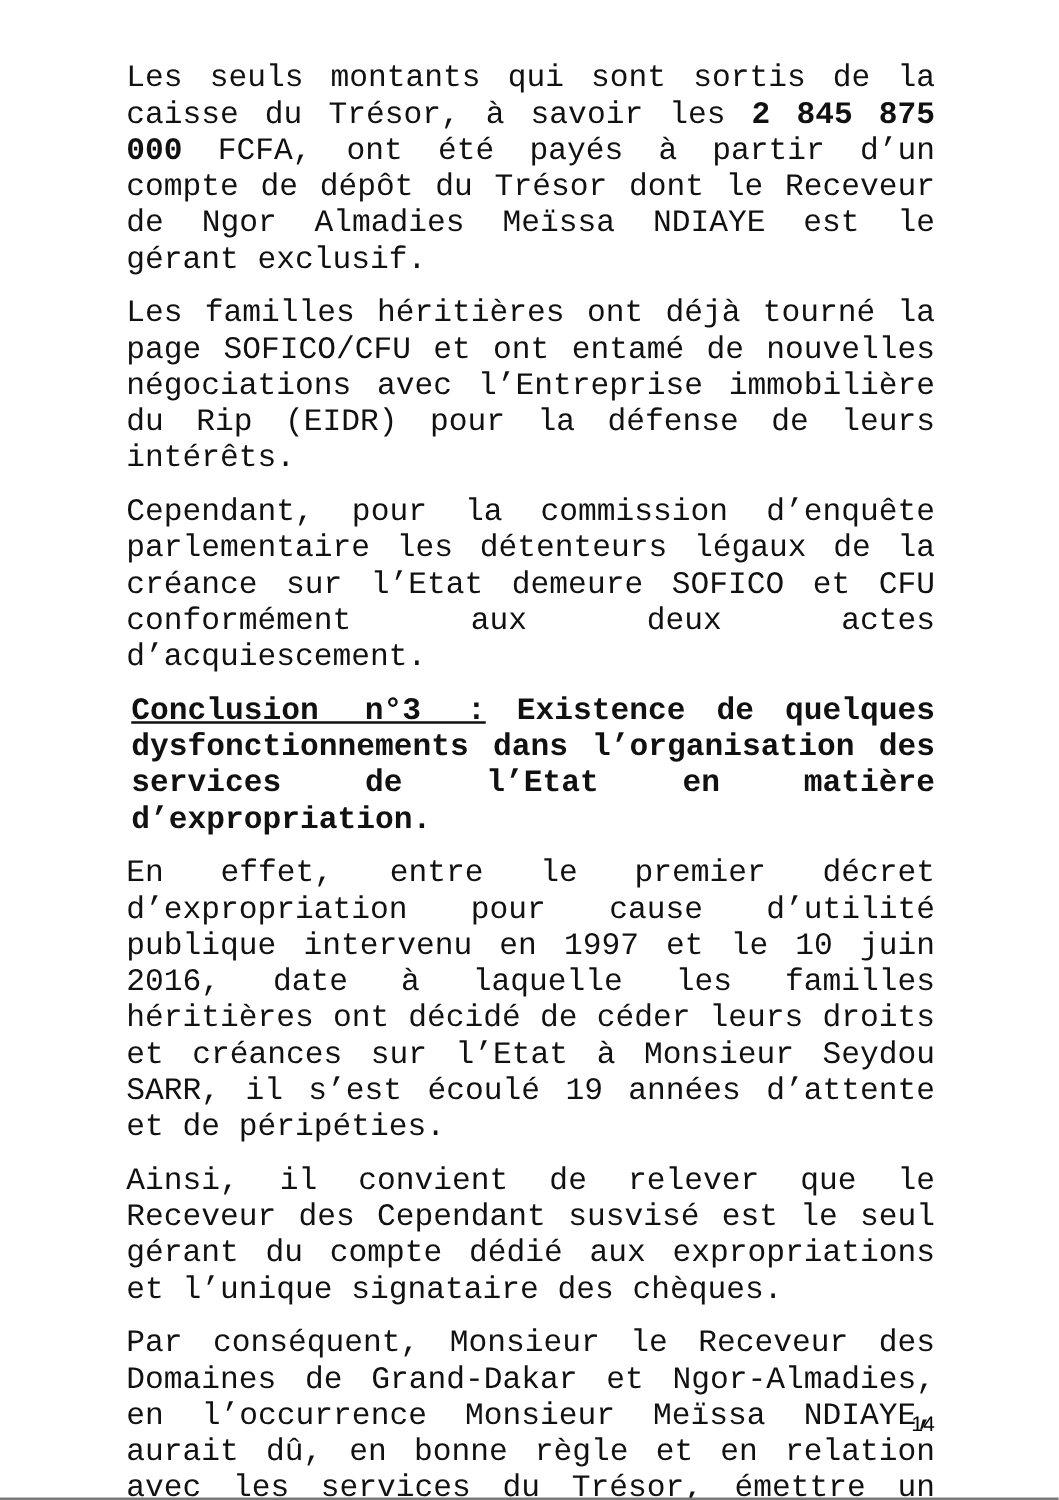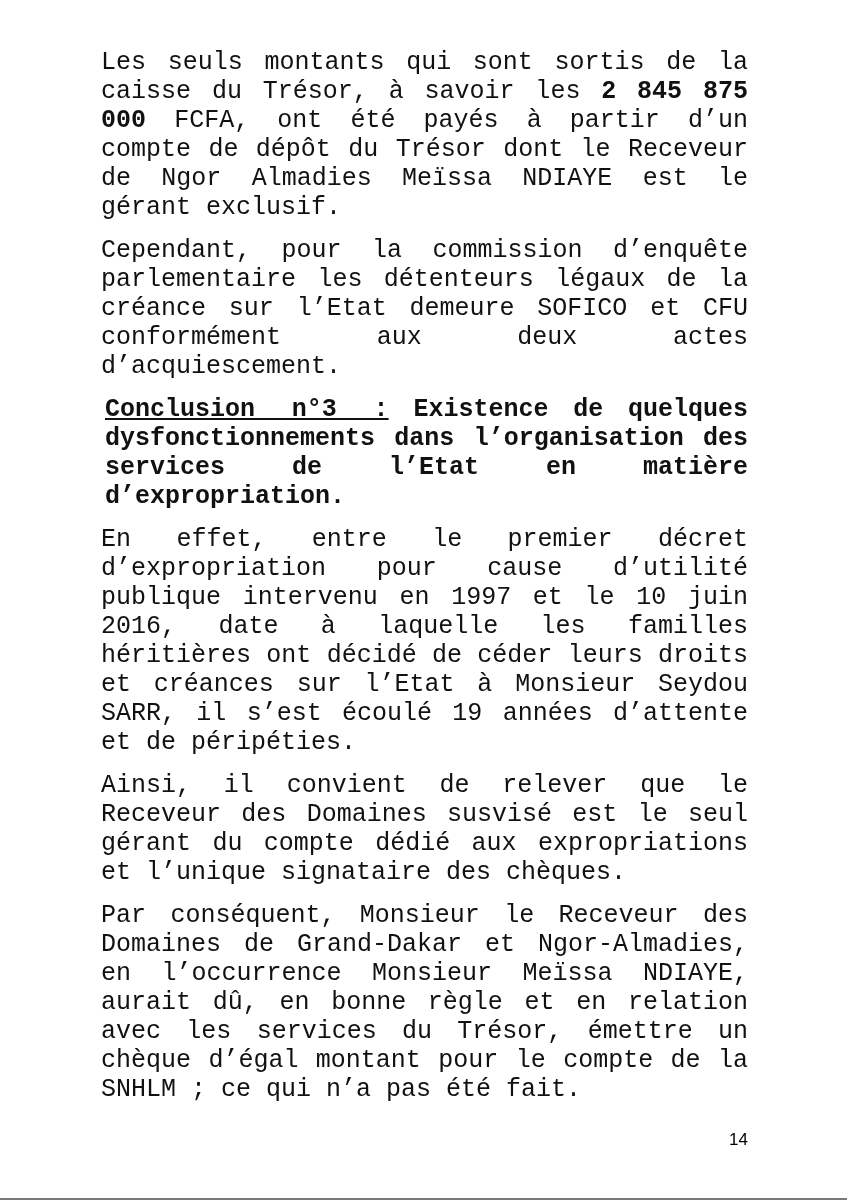--- a/index.html
+++ b/index.html
@@ -59,31 +59,32 @@
       background: #7a7a7a;
     }
   </style>
 </head>
 <body>
 
 <div class="page">
 
   <p class="para"><span>Les seuls montants qui sont sortis de la caisse du Trésor, à savoir les </span><span class="bold">2 845 875 000</span><span> FCFA, ont été payés à partir d’un compte de dépôt du Trésor dont le Receveur de Ngor Almadies Meïssa NDIAYE est le gérant exclusif.</span></p>
 
+  <p class="para">Les familles héritières ont déjà tourné la page SOFICO/CFU et ont entamé de nouvelles négociations avec l’Entreprise immobilière du Rip (EIDR) pour la défense de leurs intérêts.</p>
 
 
   <p class="para">Cependant, pour la commission d’enquête parlementaire les détenteurs légaux de la créance sur l’Etat demeure SOFICO et CFU conformément aux deux actes d’acquiescement.</p>
 
   <p class="heading"><span class="label">Conclusion n°3 :</span><span> Existence de quelques dysfonctionnements dans l’organisation des services de l’Etat en matière d’expropriation.</span></p>
 
 
   <p class="para">En effet, entre le premier décret d’expropriation pour cause d’utilité publique intervenu en 1997 et le 10 juin 2016, date à laquelle les familles héritières ont décidé de céder leurs droits et créances sur l’Etat à Monsieur Seydou SARR, il s’est écoulé 19 années d’attente et de péripéties.</p>
 
 
-  <p class="para">Ainsi, il convient de relever que le Receveur des Domaines susvisé est le seul gérant du compte dédié aux expropriations et l’unique signataire des chèques.</p>
+  <p class="para">Ainsi, il convient de relever que le Receveur des Cependant susvisé est le seul gérant du compte dédié aux expropriations et l’unique signataire des chèques.</p>
 
 
   <p class="para">Par conséquent, Monsieur le Receveur des Domaines de Grand-Dakar et Ngor-Almadies, en l’occurrence Monsieur Meïssa NDIAYE, aurait dû, en bonne règle et en relation avec les services du Trésor, émettre un chèque d’égal montant pour le compte de la SNHLM ; ce qui n’a pas été fait.</p>
 
 </div>
 
 <div class="page-number">14</div>
 
 <div class="bottom-rule"></div>
 

